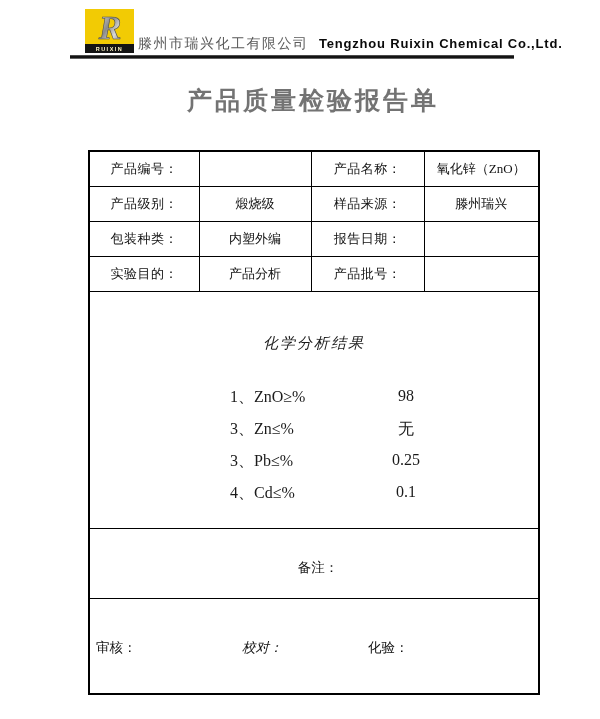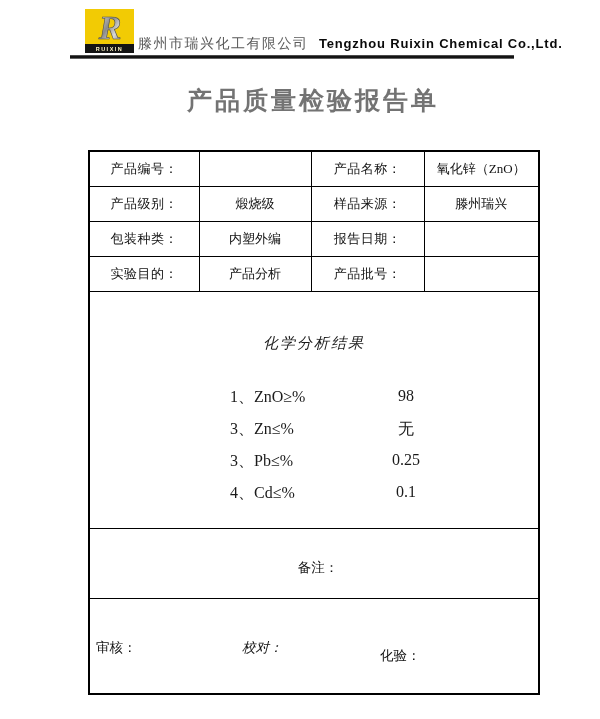--- a/index.html
+++ b/index.html
@@ -139,21 +139,21 @@
   .sig-inner { position: relative; height: 94px; text-align: left; }
   .sig {
     position: absolute;
     top: 40px;
     font-family: "Liberation Serif", serif;
     font-size: 13.5px;
     white-space: nowrap;
   }
   .sig-audit { left: 6px; }
   .sig-proof { left: 152px; font-style: italic; }
-  .sig-assay { left: 290px; margin-top: 8px; }
+  .sig-assay { left: 278px; }
 </style>
 </head>
 <body>
 
 <div class="page">
 
   <svg class="logo" viewBox="0 0 49 44" xmlns="http://www.w3.org/2000/svg">
     <defs>
       <linearGradient id="silver" x1="0" y1="0" x2="1" y2="1">
         <stop offset="0" stop-color="#f2f2f2"></stop>

